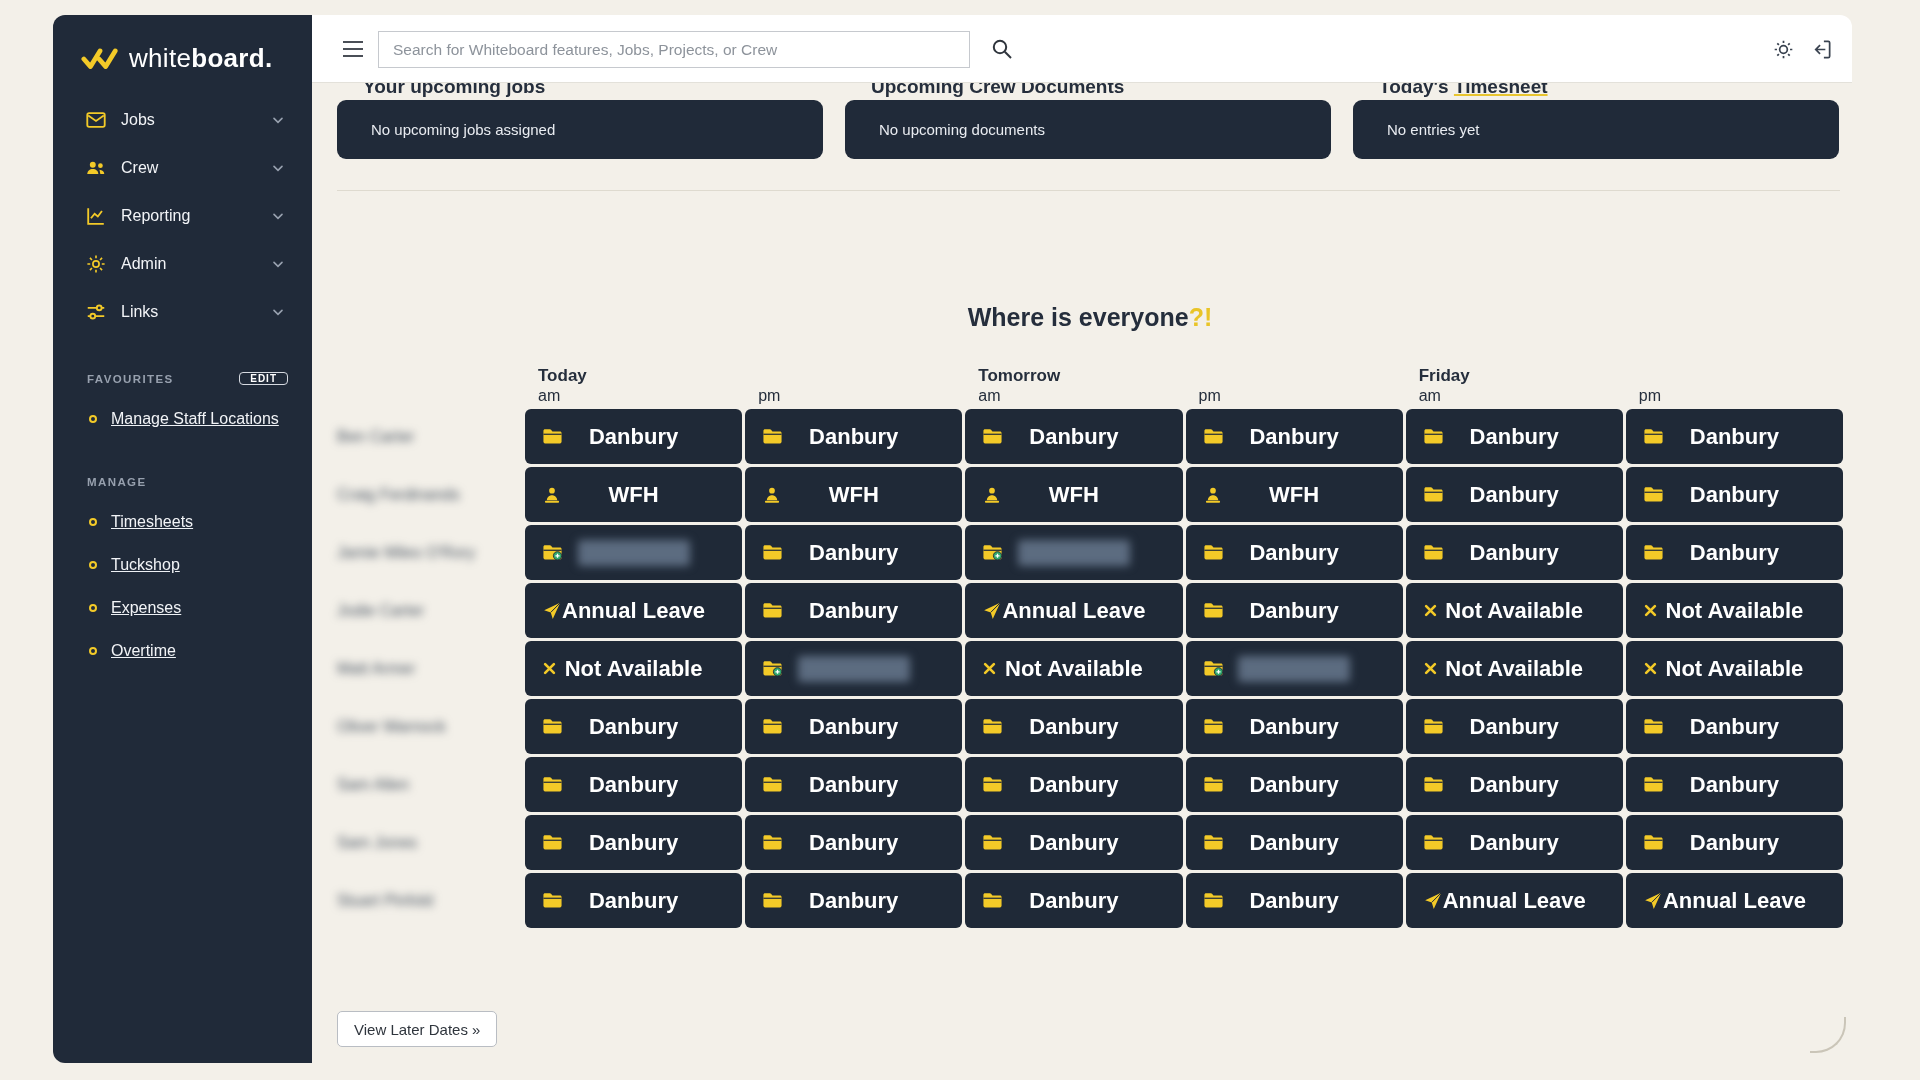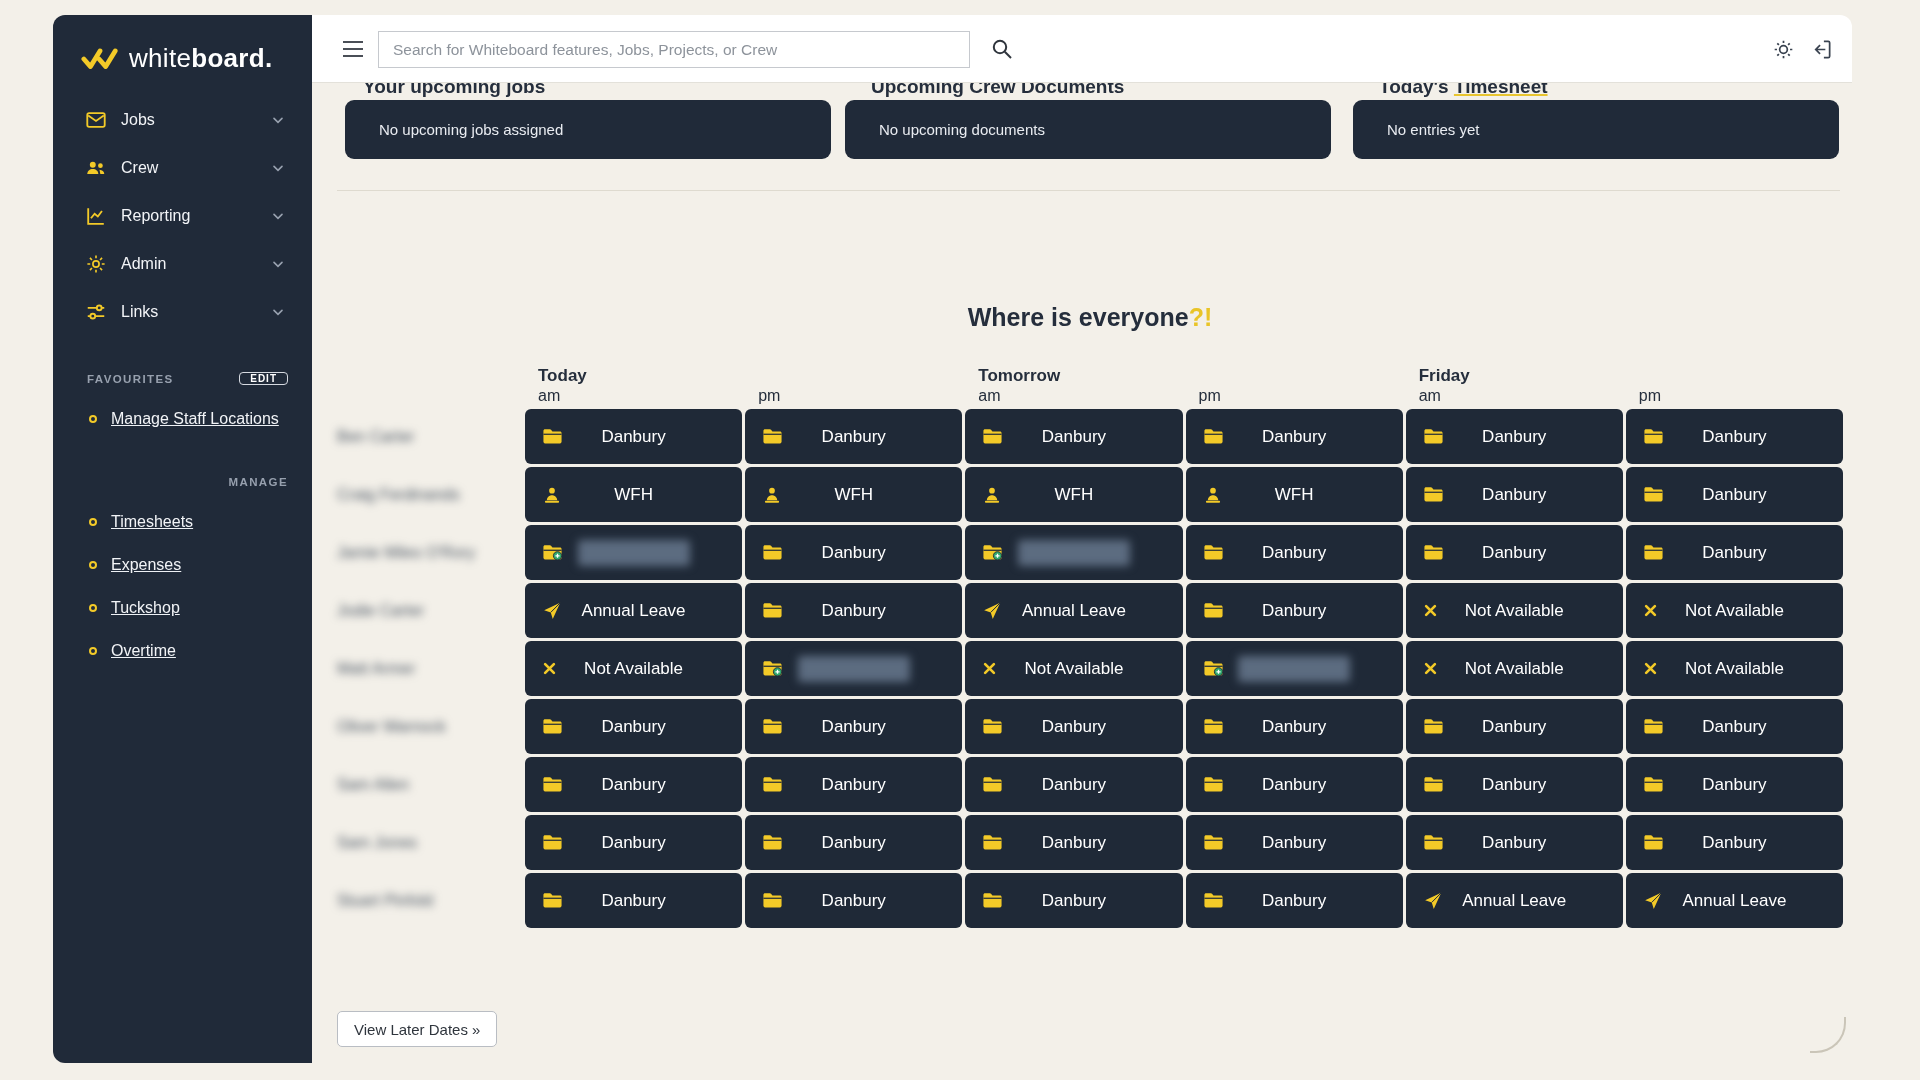--- a/index.html
+++ b/index.html
@@ -19,21 +19,21 @@
   .logo-row .icon { display:flex; }
   .logo-text { font-size:26px; color:#ffffff; letter-spacing:.3px; font-weight:400; }
   .logo-text b { font-weight:700; }
   .nav { margin-top:22px; }
   .nav-item { display:flex; align-items:center; height:48px; padding:0 26px 0 32px; cursor:pointer; }
   .nav-item .nav-icon { width:22px; height:22px; margin-right:14px; display:flex; }
   .nav-label { font-size:16px; font-weight:500; color:#f2f4f7; }
   .chev { margin-left:auto; width:16px; height:16px; display:flex; }
   .section-head {
     display:flex; align-items:center; padding:0 24px 0 34px; margin-top:36px;
-    font-size:11.5px; letter-spacing:1.4px; color:#97a0ae; font-weight:700;justify-content:flex-end;
+    font-size:11.5px; letter-spacing:1.4px; color:#97a0ae; font-weight:700;
   }
   .edit-btn {
     margin-left:auto; font-size:10px; letter-spacing:1px; color:#fff;
     border:1px solid #d6dae1; border-radius:4px; padding:0 10px;
     background:transparent; font-weight:700; cursor:pointer; font-family:inherit;
   }
   .bullet-list { margin-top:12px; }
   .bullet-item { display:flex; align-items:center; height:43px; padding-left:36px; cursor:pointer;text-decoration:underline; }
   .bullet { width:8px; height:8px; border:2px solid #f3ca28; border-radius:50%; margin-right:14px; flex:none; }
   .bullet-item span:last-child { font-size:16px; font-weight:500; color:#f2f4f7; }
@@ -90,21 +90,21 @@
   }
   .row-name {
     display:flex; align-items:center; font-size:16px; color:#4a5563;
     font-weight:500; filter:blur(4px); white-space:nowrap;
   }
   .cell {
     height:55px; background:#1f2937; border-radius:6px; position:relative;
     display:flex; align-items:center; justify-content:center; cursor:pointer;
   }
   .cell .icon { position:absolute; left:17px; display:flex; }
-  .cell .label { color:#ffffff; font-size:17px; font-weight:400; }
+  .cell .label { color:#ffffff; font-size:22px; font-weight:700; }
   .blur-chip { width:112px; height:26px; background:#5c6c80; border-radius:3px; filter:blur(4px); }
   .later-btn {
     position:absolute; top:928px; left:25px; height:36px; padding:0 16px;
     background:#ffffff; border:1px solid #b9bdc3; border-radius:5px;
     font-size:15px; color:#2f353d; font-family:inherit; cursor:pointer;
   }
   .corner {
     position:absolute; right:6px; bottom:10px; width:36px; height:36px;
     border-right:2px solid #cac5b8; border-bottom:2px solid #cac5b8;
     border-bottom-right-radius:30px;
@@ -211,25 +211,25 @@
   <div class="section-head">
     <span>MANAGE</span>
   </div>
   <div class="bullet-list" id="manage-list">
       <div class="bullet-item">
         <span class="bullet"></span>
         <span>Timesheets</span>
       </div>
       <div class="bullet-item">
         <span class="bullet"></span>
-        <span>Expenses</span>
+        <span>Tuckshop</span>
       </div>
       <div class="bullet-item">
         <span class="bullet"></span>
-        <span>Tuckshop</span>
+        <span>Expenses</span>
       </div>
       <div class="bullet-item">
         <span class="bullet"></span>
         <span>Overtime</span>
       </div>
     </div>
 </div>
 
 <div class="topbar">
   <button class="icon-btn hamburger">
@@ -254,21 +254,21 @@
     <svg viewBox="0 0 24 24" width="23" height="23" fill="none" stroke="#3a4350" stroke-width="1.8">
         <path d="M14.5 3.5H19c.8 0 1.5.7 1.5 1.5v14c0 .8-.7 1.5-1.5 1.5h-4.5"></path>
         <path d="M10.5 7.5 6 12l4.5 4.5M6 12h10"></path>
       </svg>
   </button>
 </div>
 
 <div class="main">
   <div id="panels">
       <div class="panel-head" style="left: 51px;"><span>Your upcoming jobs</span></div>
-      <div class="panel-card" style="left: 33px;">
+      <div class="panel-card" style="left: 25px;">
         <span>No upcoming jobs assigned</span>
       </div>
       <div class="panel-head" style="left: 559px;"><span>Upcoming Crew Documents</span></div>
       <div class="panel-card" style="left: 533px;">
         <span>No upcoming documents</span>
       </div>
       <div class="panel-head" style="left: 1067px;"><span>Today's </span><a class="panel-link">Timesheet</a></div>
       <div class="panel-card" style="left: 1041px;">
         <span>No entries yet</span>
       </div>

